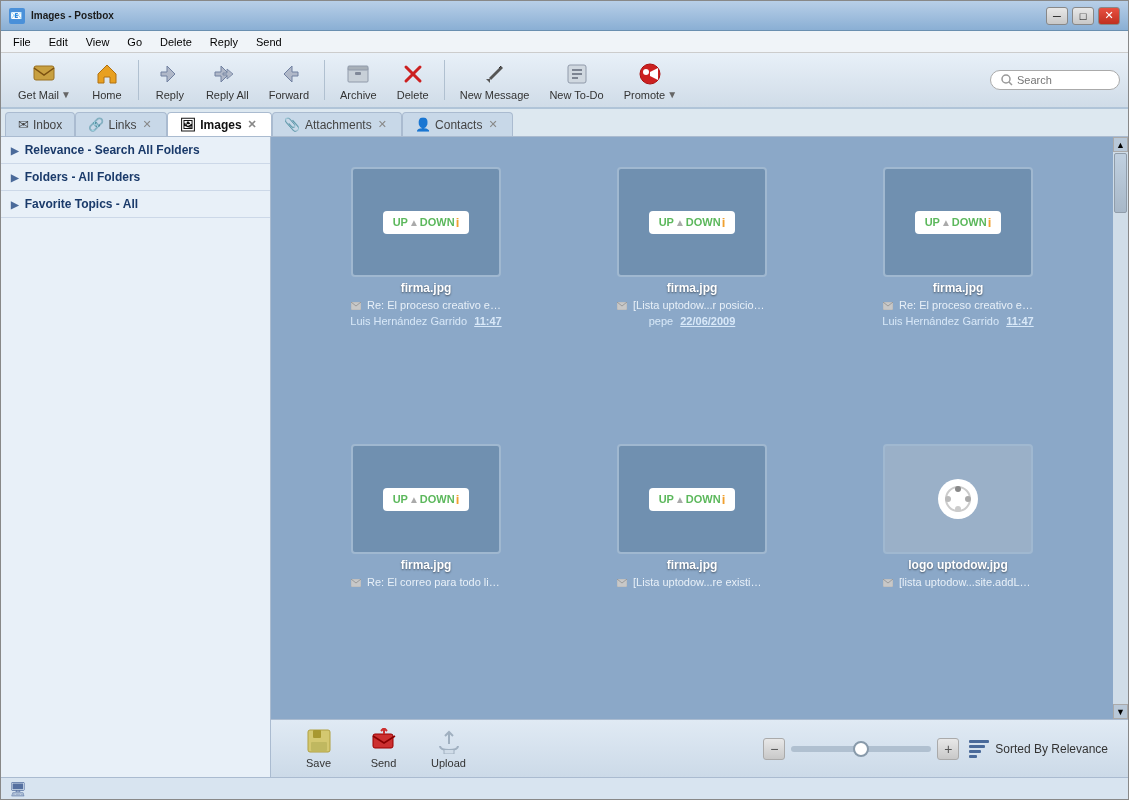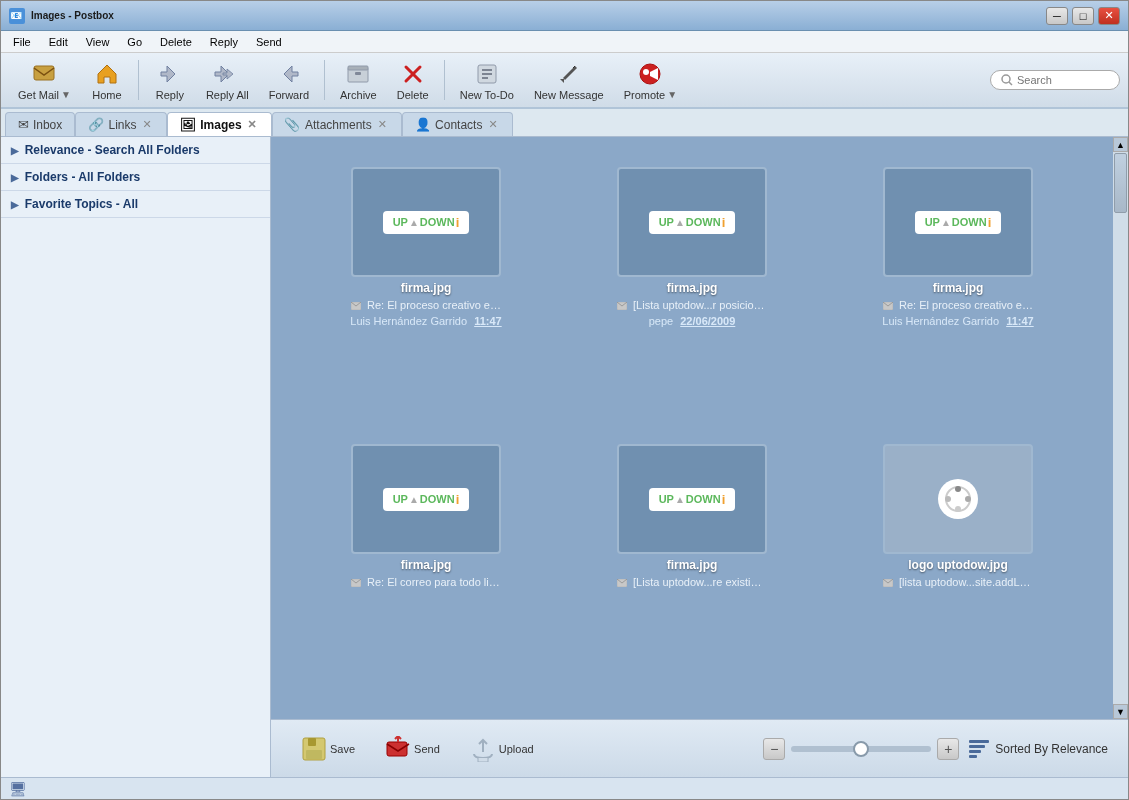--- a/index.html
+++ b/index.html
@@ -59,21 +59,21 @@
     .card-filename { font-size: 12px; font-weight: bold; color: #fff; text-shadow: 0 1px 2px rgba(0,0,0,0.5); }
     .card-subject { font-size: 11px; color: #e8f0f8; max-width: 150px; text-align: center; white-space: nowrap; overflow: hidden; text-overflow: ellipsis; }
     .card-meta { font-size: 11px; color: #d8e8f8; }
     .card-time { font-weight: bold; text-decoration: underline; }
 
     
     .no-more-results { background: #c8d8e8; text-align: center; padding: 6px; font-size: 12px; color: #444; border-top: 1px solid #aabbd0; font-style: italic; }
 
     
     .bottom-toolbar { background: linear-gradient(to bottom, #e0eaf4, #ccdae8); height: 58px; display: flex; align-items: center; padding: 0 20px; border-top: 1px solid #aabbd0; gap: 10px; }
-    .bottom-btn { display: flex; flex-direction: row; align-items: center; gap: 3px; padding: 4px 10px; cursor: pointer; border-radius: 4px; min-width: 55px; }
+    .bottom-btn { display: flex; flex-direction: column; align-items: center; gap: 3px; padding: 4px 10px; cursor: pointer; border-radius: 4px; min-width: 55px; }
     .bottom-btn .icon { font-size: 22px; height: 26px; display: flex; align-items: center; }
     .bottom-btn .label { font-size: 11px; color: #333; }
     .zoom-slider { display: flex; align-items: center; gap: 6px; margin-left: auto; }
     .zoom-btn { width: 22px; height: 22px; border: 1px solid #aaa; border-radius: 3px; background: linear-gradient(to bottom, #e8e8e8, #c8c8c8); display: flex; align-items: center; justify-content: center; cursor: pointer; font-size: 14px; color: #555; }
     .slider-track { width: 140px; height: 6px; background: #b0c0d0; border-radius: 3px; position: relative; }
     .slider-thumb { width: 16px; height: 16px; background: white; border: 2px solid #889aaa; border-radius: 50%; position: absolute; top: -5px; left: 50%; transform: translateX(-50%); cursor: pointer; }
     .sort-label { font-size: 12px; color: #333; display: flex; align-items: center; gap: 6px; }
     .sort-icon { display: flex; flex-direction: column; gap: 2px; }
     .sort-line { background: #4a6a9a; height: 3px; border-radius: 1px; }
 
@@ -181,37 +181,37 @@
             <line x1="5" y1="5" x2="19" y2="19" stroke="#cc2020" stroke-width="3" stroke-linecap="round"></line>
             <line x1="19" y1="5" x2="5" y2="19" stroke="#cc2020" stroke-width="3" stroke-linecap="round"></line>
           </svg>
       </div>
       <span class="label">Delete</span>
     </div>
     <div class="tool-separator"></div>
     <div class="tool-btn">
       <div class="icon">
         <svg width="24" height="24" viewBox="0 0 24 24">
+            <path d="M3,17 L7,17 L7,21 L3,17 Z" fill="#555"></path>
+            <path d="M6,16 L18,4 L20,6 L8,18 Z" fill="#555"></path>
+            <line x1="16" y1="6" x2="18" y2="4" stroke="#333" stroke-width="1"></line>
+          </svg>
+      </div>
+      <span class="label">New Message</span>
+    </div>
+    <div class="tool-btn">
+      <div class="icon">
+        <svg width="24" height="24" viewBox="0 0 24 24">
             <rect x="3" y="3" width="18" height="18" rx="2" fill="#d0d8e0" stroke="#909aaa" stroke-width="1"></rect>
             <line x1="7" y1="8" x2="17" y2="8" stroke="#606878" stroke-width="1.5"></line>
             <line x1="7" y1="12" x2="17" y2="12" stroke="#606878" stroke-width="1.5"></line>
             <line x1="7" y1="16" x2="13" y2="16" stroke="#606878" stroke-width="1.5"></line>
           </svg>
       </div>
       <span class="label">New To-Do</span>
-    </div>
-    <div class="tool-btn">
-      <div class="icon">
-        <svg width="24" height="24" viewBox="0 0 24 24">
-            <path d="M3,17 L7,17 L7,21 L3,17 Z" fill="#555"></path>
-            <path d="M6,16 L18,4 L20,6 L8,18 Z" fill="#555"></path>
-            <line x1="16" y1="6" x2="18" y2="4" stroke="#333" stroke-width="1"></line>
-          </svg>
-      </div>
-      <span class="label">New Message</span>
     </div>
     <div class="tool-btn">
       <div class="icon">
         <svg width="24" height="24" viewBox="0 0 24 24">
             <circle cx="12" cy="12" r="10" fill="#cc2020" stroke="#aa1010" stroke-width="1"></circle>
             <circle cx="8" cy="10" r="3" fill="white"></circle>
             <path d="M12,10 L20,6 L20,18 L12,14 Z" fill="white"></path>
           </svg>
       </div>
       <div style="display:flex;align-items:center;">

